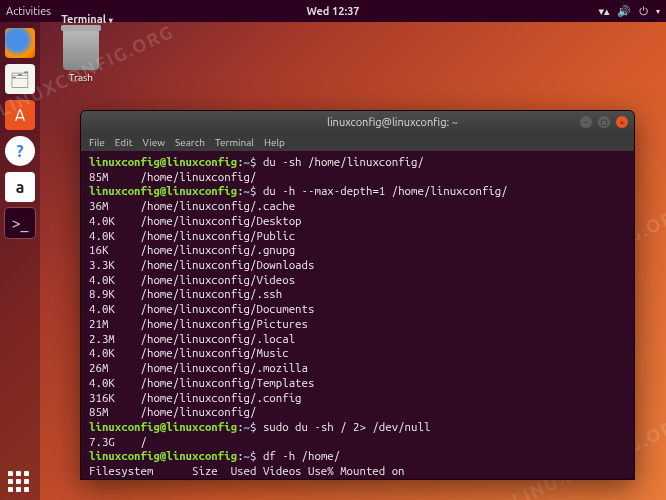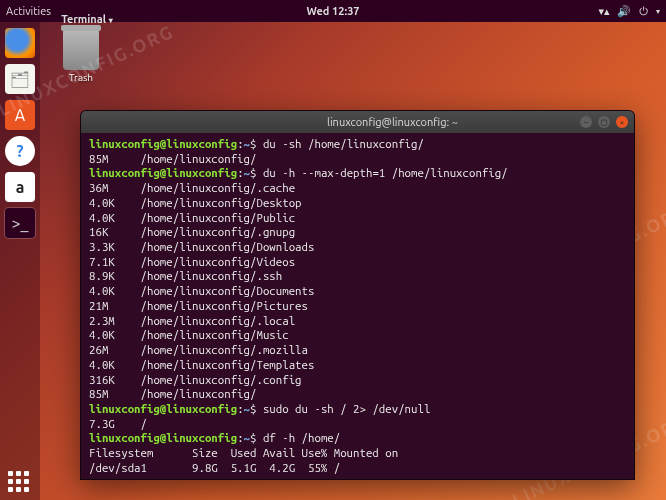--- a/index.html
+++ b/index.html
@@ -149,37 +149,45 @@
 
 <div class="terminal">
   <div class="titlebar">
     <span class="title">linuxconfig@linuxconfig: ~</span>
     <div class="win-ctrls">
       <div class="win-btn">–</div>
       <div class="win-btn">▢</div>
       <div class="win-btn win-close">×</div>
     </div>
   </div>
+  <div class="menubar">
+    <span>File</span>
+    <span>Edit</span>
+    <span>View</span>
+    <span>Search</span>
+    <span>Terminal</span>
+    <span>Help</span>
+  </div>
   <div class="term-body"><span class="u">linuxconfig@linuxconfig</span><span class="c">:</span><span class="p">~</span><span class="c">$ </span><span>du -sh /home/linuxconfig/</span>
 <span class="d">85M     /home/linuxconfig/</span>
 <span class="u">linuxconfig@linuxconfig</span><span class="c">:</span><span class="p">~</span><span class="c">$ </span><span>du -h --max-depth=1 /home/linuxconfig/</span>
 <span class="d">36M     /home/linuxconfig/.cache</span>
 <span class="d">4.0K    /home/linuxconfig/Desktop</span>
 <span class="d">4.0K    /home/linuxconfig/Public</span>
 <span class="d">16K     /home/linuxconfig/.gnupg</span>
 <span class="d">3.3K    /home/linuxconfig/Downloads</span>
-<span class="d">7.1K    /home/linuxconfig/Videos</span>
+<span class="d">4.0K    /home/linuxconfig/Videos</span>
 <span class="d">8.9K    /home/linuxconfig/.ssh</span>
 <span class="d">4.0K    /home/linuxconfig/Documents</span>
 <span class="d">21M     /home/linuxconfig/Pictures</span>
 <span class="d">2.3M    /home/linuxconfig/.local</span>
 <span class="d">4.0K    /home/linuxconfig/Music</span>
 <span class="d">26M     /home/linuxconfig/.mozilla</span>
 <span class="d">4.0K    /home/linuxconfig/Templates</span>
 <span class="d">316K    /home/linuxconfig/.config</span>
 <span class="d">85M     /home/linuxconfig/</span>
 <span class="u">linuxconfig@linuxconfig</span><span class="c">:</span><span class="p">~</span><span class="c">$ </span><span>sudo du -sh / 2&gt; /dev/null</span>
 <span class="d">7.3G    /</span>
 <span class="u">linuxconfig@linuxconfig</span><span class="c">:</span><span class="p">~</span><span class="c">$ </span><span>df -h /home/</span>
-<span class="d">Filesystem      Size  Used Avail Use% Mounted on</span>
+<span class="d">Filesystem      Size  Used Videos Use% Mounted on</span>
 <span class="d">/dev/sda1       9.8G  5.1G  4.2G  55% /</span>
 </div>
 </div>
 
 </body></html>

